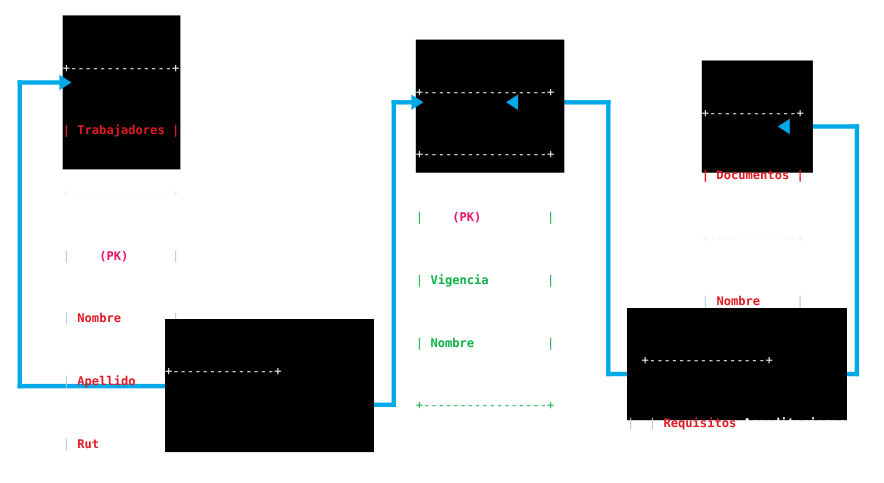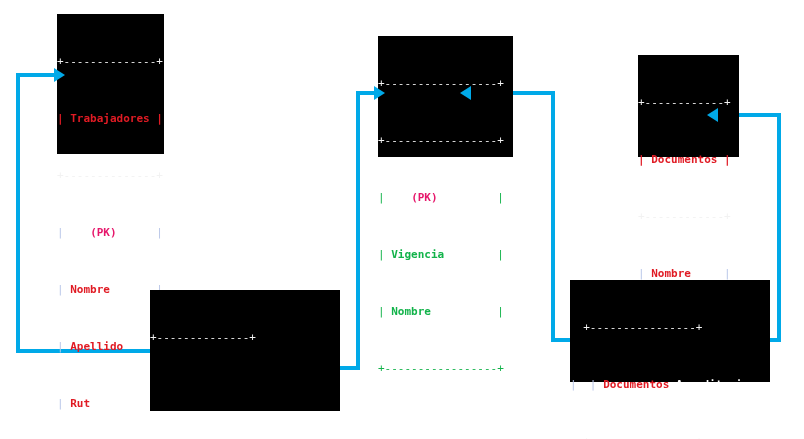--- a/index.html
+++ b/index.html
@@ -102,21 +102,21 @@
     <span class="tbl-line border-w">+--------------+</span>
     
     
     
     
     
   </div>
 
   <div class="table-box" id="box-requisitos" style="left:570px; top:280px; width:200px; height:102px;">
     <span class="tbl-line border-w"><span>  </span><span>+----------------+</span></span>
-    <span class="tbl-line"><span class="pipe">|  | </span><span class="title-red">Documentos</span><span class="fld-white">_Acreditaciones |</span></span>
+    <span class="tbl-line"><span class="pipe">|  | </span><span class="title-red">Requisitos</span><span class="fld-white">_Acreditaciones |</span></span>
     <span class="tbl-line border-w"><span>  </span><span>+----------------+</span></span>
     
     
     
   </div>
 
   <div>
     <div class="conn conn-h" style="left:155px; top:349px; width:165px;"></div>
     <div class="conn conn-v" style="left:16px; top:73px; height:280px;"></div>
     <div class="conn conn-h" style="left:16px; top:349px; width:144px;"></div>

